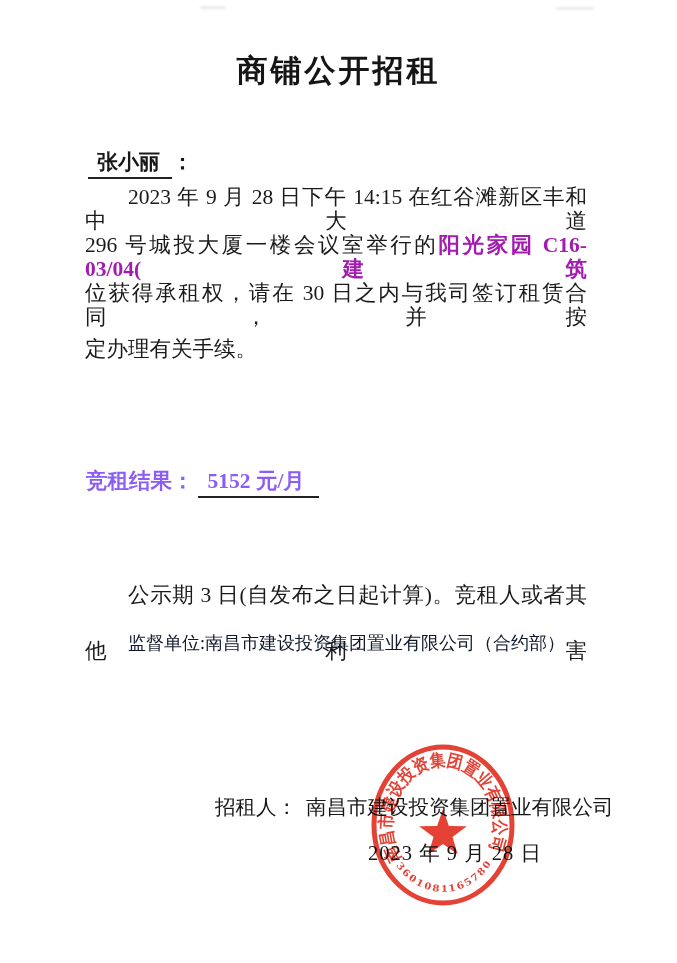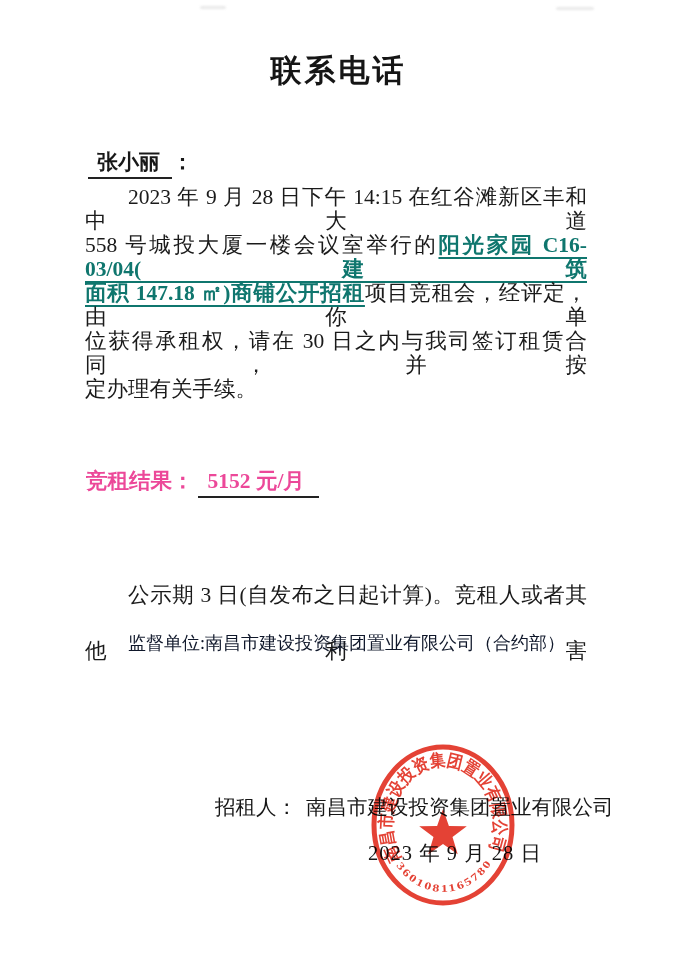--- a/index.html
+++ b/index.html
@@ -30,33 +30,32 @@
     border-bottom: 2px solid #222;
     text-align: center;
   }
 
   .body-block {
     position: absolute; left: 85px; width: 502px;
     font-size: 21.5px; color: #1a1a1a;
   }
   .p1 { top: 185px; line-height: 24px; }
   .line { text-align: justify; text-align-last: justify; }
-  .line.last { text-align-last: left; }
+  .line.last { text-align-last: left; margin-top: 8px; }
   .line.indent { text-indent: 43px; }
   .emphasis {
     font-weight: 700;
-    text-decoration: underline;
     text-decoration-thickness: 2px;
     text-underline-offset: 5px;
-    color: #0f766e;
+    color: #a21caf;
   }
 
   .result-line {
     position: absolute; top: 466px; left: 86px;
-    font-size: 21.5px; font-weight: 700; color: #ec4899;
+    font-size: 21.5px; font-weight: 700; color: #8b5cf6;
   }
   .result-line .result-value {
     display: inline-block;
     padding: 0 14px 1px 10px;
     margin-left: 4px;
     border-bottom: 2px solid #222;
   }
 
   .publicity { top: 567px; line-height: 56px; }
 
@@ -94,30 +93,29 @@
   .speck-2 { left: 556px; top: 7px; width: 38px; height: 3px; }
 </style>
 </head>
 <body>
 
 <div class="page">
 
   <div class="speck speck-1"></div>
   <div class="speck speck-2"></div>
 
-  <div class="doc-title">联系电话</div>
+  <div class="doc-title">商铺公开招租</div>
 
   <div class="salutation">
     <span class="name-underline">张小丽</span><span>：</span>
   </div>
 
   <div class="body-block p1">
     <div class="line indent">2023 年 9 月 28 日下午 14:15 在红谷滩新区丰和中大道</div>
-    <div class="line"><span>558 号城投大厦一楼会议室举行的</span><span class="emphasis">阳光家园 C16-03/04(建筑</span></div>
-    <div class="line"><span class="emphasis">面积 147.18 ㎡)商铺公开招租</span><span>项目竞租会，经评定，由你单</span></div>
+    <div class="line"><span>296 号城投大厦一楼会议室举行的</span><span class="emphasis">阳光家园 C16-03/04(建筑</span></div>
     <div class="line">位获得承租权，请在 30 日之内与我司签订租赁合同，并按</div>
     <div class="line last">定办理有关手续。</div>
   </div>
 
   <div class="result-line">
     <span>竞租结果：</span><span class="result-value">5152 元/月</span>
   </div>
 
   <div class="body-block publicity">
     <div class="line indent">公示期 3 日(自发布之日起计算)。竞租人或者其他利害</div>

